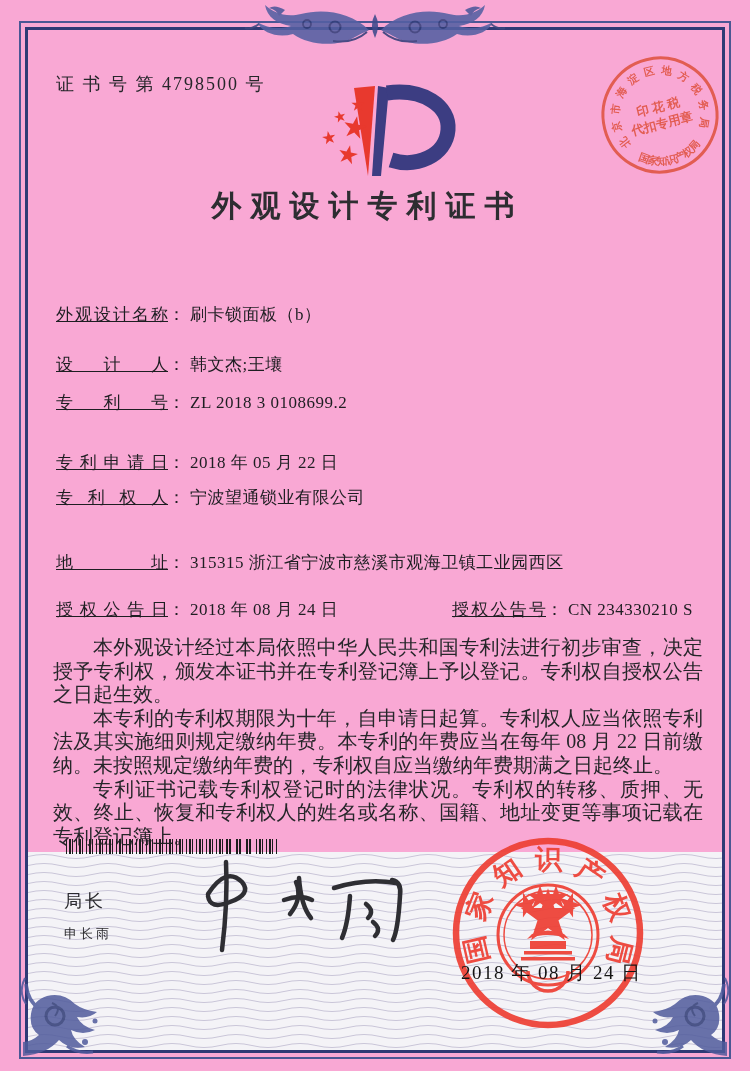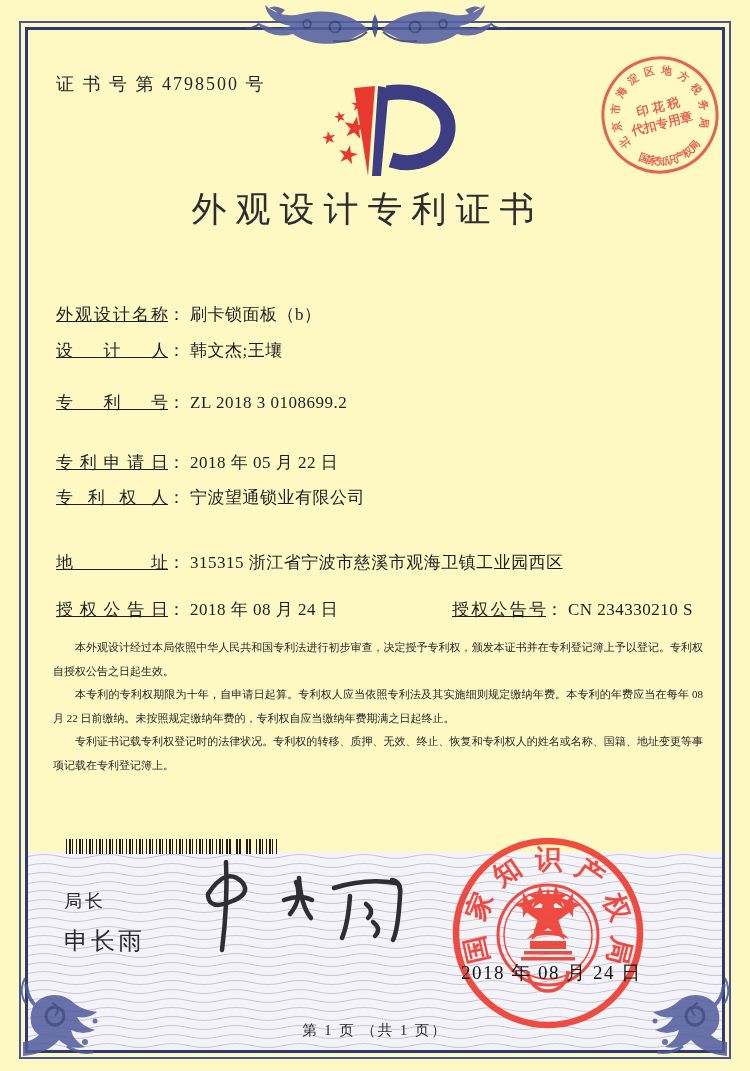--- a/index.html
+++ b/index.html
@@ -1,48 +1,48 @@
 <!DOCTYPE html>
 <html><head>
 <meta charset="utf-8">
 <style>
   html,body{margin:0;padding:0;}
   body{font-family:"Liberation Serif","DejaVu Serif",serif;}
-  .page{position:relative;width:750px;height:1071px;background:#fef9c3;overflow:hidden;}
+  .page{position:relative;width:750px;height:1071px;background:#f9a8d4;overflow:hidden;}
 
   
   .frame-outer{position:absolute;left:19px;top:21px;right:19px;bottom:12px;border:2px solid #4a5794;}
   .frame-inner{position:absolute;left:25px;top:27px;right:25px;bottom:18px;border:3px solid #2e3a75;}
 
   
   .waves{position:absolute;left:28px;top:852px;width:694px;height:201px;}
 
   .certno{position:absolute;left:56px;top:72px;font-size:18px;letter-spacing:2px;color:#26262a;white-space:pre;}
   .logo{position:absolute;left:288px;top:80px;width:175px;height:110px;}
-  .title{position:absolute;left:0;top:186px;width:726px;text-align:center;font-size:35px;font-weight:normal;
+  .title{position:absolute;left:0;top:186px;width:726px;text-align:center;font-size:30px;font-weight:bold;
          letter-spacing:9px;text-indent:9px;color:#2d2d31;}
 
   .fields{position:absolute;left:56px;top:303px;width:648px;font-size:17px;color:#1e1e22;}
   .frow{position:absolute;left:0;white-space:nowrap;}
   .flabel{display:inline-block;width:112px;text-align:justify;text-align-last:justify;vertical-align:bottom;text-decoration:underline;}
   .fcolon{display:inline-block;}
   .fvalue{margin-left:5px;letter-spacing:0.5px;}
   .grant-right{position:absolute;left:396px;top:0;white-space:nowrap;}
   .grant-right .flabel{width:94px;}
 
-  .bodytext{position:absolute;left:53px;top:636px;width:650px;font-size:11px;line-height:23.6px;
+  .bodytext{position:absolute;left:53px;top:636px;width:650px;font-size:20px;line-height:23.6px;
             text-align:justify;color:#26262a;}
   .bodytext p{margin:0;text-indent:2em;}
 
   .barcode{position:absolute;left:66px;top:839px;width:211px;height:15px;
     background:repeating-linear-gradient(90deg,#1d1d1d 0 1.5px,rgba(0,0,0,0) 1.5px 3px,
       #1d1d1d 3px 5.5px,rgba(0,0,0,0) 5.5px 6.5px,#1d1d1d 6.5px 7.5px,rgba(0,0,0,0) 7.5px 10px);}
 
   .signoff-title{position:absolute;left:64px;top:889px;font-size:18px;color:#2a2a2e;letter-spacing:3px;}
-  .signoff-name{position:absolute;left:64px;top:925px;font-size:24px;color:#2a2a2e;letter-spacing:3px;}
+  .signoff-name{position:absolute;left:64px;top:925px;font-size:13px;color:#2a2a2e;letter-spacing:3px;}
   .signature{position:absolute;left:178px;top:852px;width:232px;height:108px;}
 
   .seal{position:absolute;left:442px;top:832px;width:212px;height:206px;opacity:.93;}
   .seal-date{position:absolute;left:461px;top:960px;font-size:19px;color:#141414;letter-spacing:1.5px;white-space:pre;z-index:5;}
 
   .tax-stamp{position:absolute;left:592px;top:48px;width:136px;height:134px;opacity:.9;}
 
   .footer{position:absolute;left:0;top:1021px;width:750px;text-align:center;font-size:14.5px;color:#2a2a2e;letter-spacing:2px;}
 
   .ornament-top{position:absolute;left:215px;top:2px;width:320px;height:47px;}
@@ -160,21 +160,21 @@
       <text x="0" y="13" text-anchor="middle" font-size="12.5" font-weight="bold" class="arcch">代扣专用章</text>
     </g>
   </svg>
 
   <div class="title">外观设计专利证书</div>
 
   <div class="fields">
     <div class="frow" style="top:0px">
       <span class="flabel">外观设计名称</span><span class="fcolon">：</span><span class="fvalue">刷卡锁面板（b）</span>
     </div>
-    <div class="frow" style="top:36px">
+    <div class="frow" style="top:50px">
       <span class="flabel">设计人</span><span class="fcolon">：</span><span class="fvalue">韩文杰;王壤</span>
     </div>
     <div class="frow" style="top:88px">
       <span class="flabel">专利号</span><span class="fcolon">：</span><span class="fvalue">ZL 2018 3 0108699.2</span>
     </div>
     <div class="frow" style="top:148px">
       <span class="flabel">专利申请日</span><span class="fcolon">：</span><span class="fvalue">2018 年 05 月 22 日</span>
     </div>
     <div class="frow" style="top:183px">
       <span class="flabel">专利权人</span><span class="fcolon">：</span><span class="fvalue">宁波望通锁业有限公司</span>
@@ -241,15 +241,14 @@
         <path d="M-21,6 Q0,-2 21,6 L16,1 Q0,-6 -16,1 Z" stroke="none"></path>
         <rect x="-18" y="8" width="36" height="8" stroke="none"></rect>
         <rect x="-24" y="18" width="48" height="3.5" stroke="none"></rect>
         <rect x="-27" y="24" width="54" height="3.5" stroke="none"></rect>
         <path d="M-20,38 A20,20 0 0 0 20,38" fill="none" stroke-width="3.5"></path>
       </g>
     </g>
   </svg>
   <div class="seal-date">2018 年 08 月 24 日</div>
 
-  <div class="footer">第 1 页 （共 1 页）</div>
 
 </div>
 
 </body></html>

